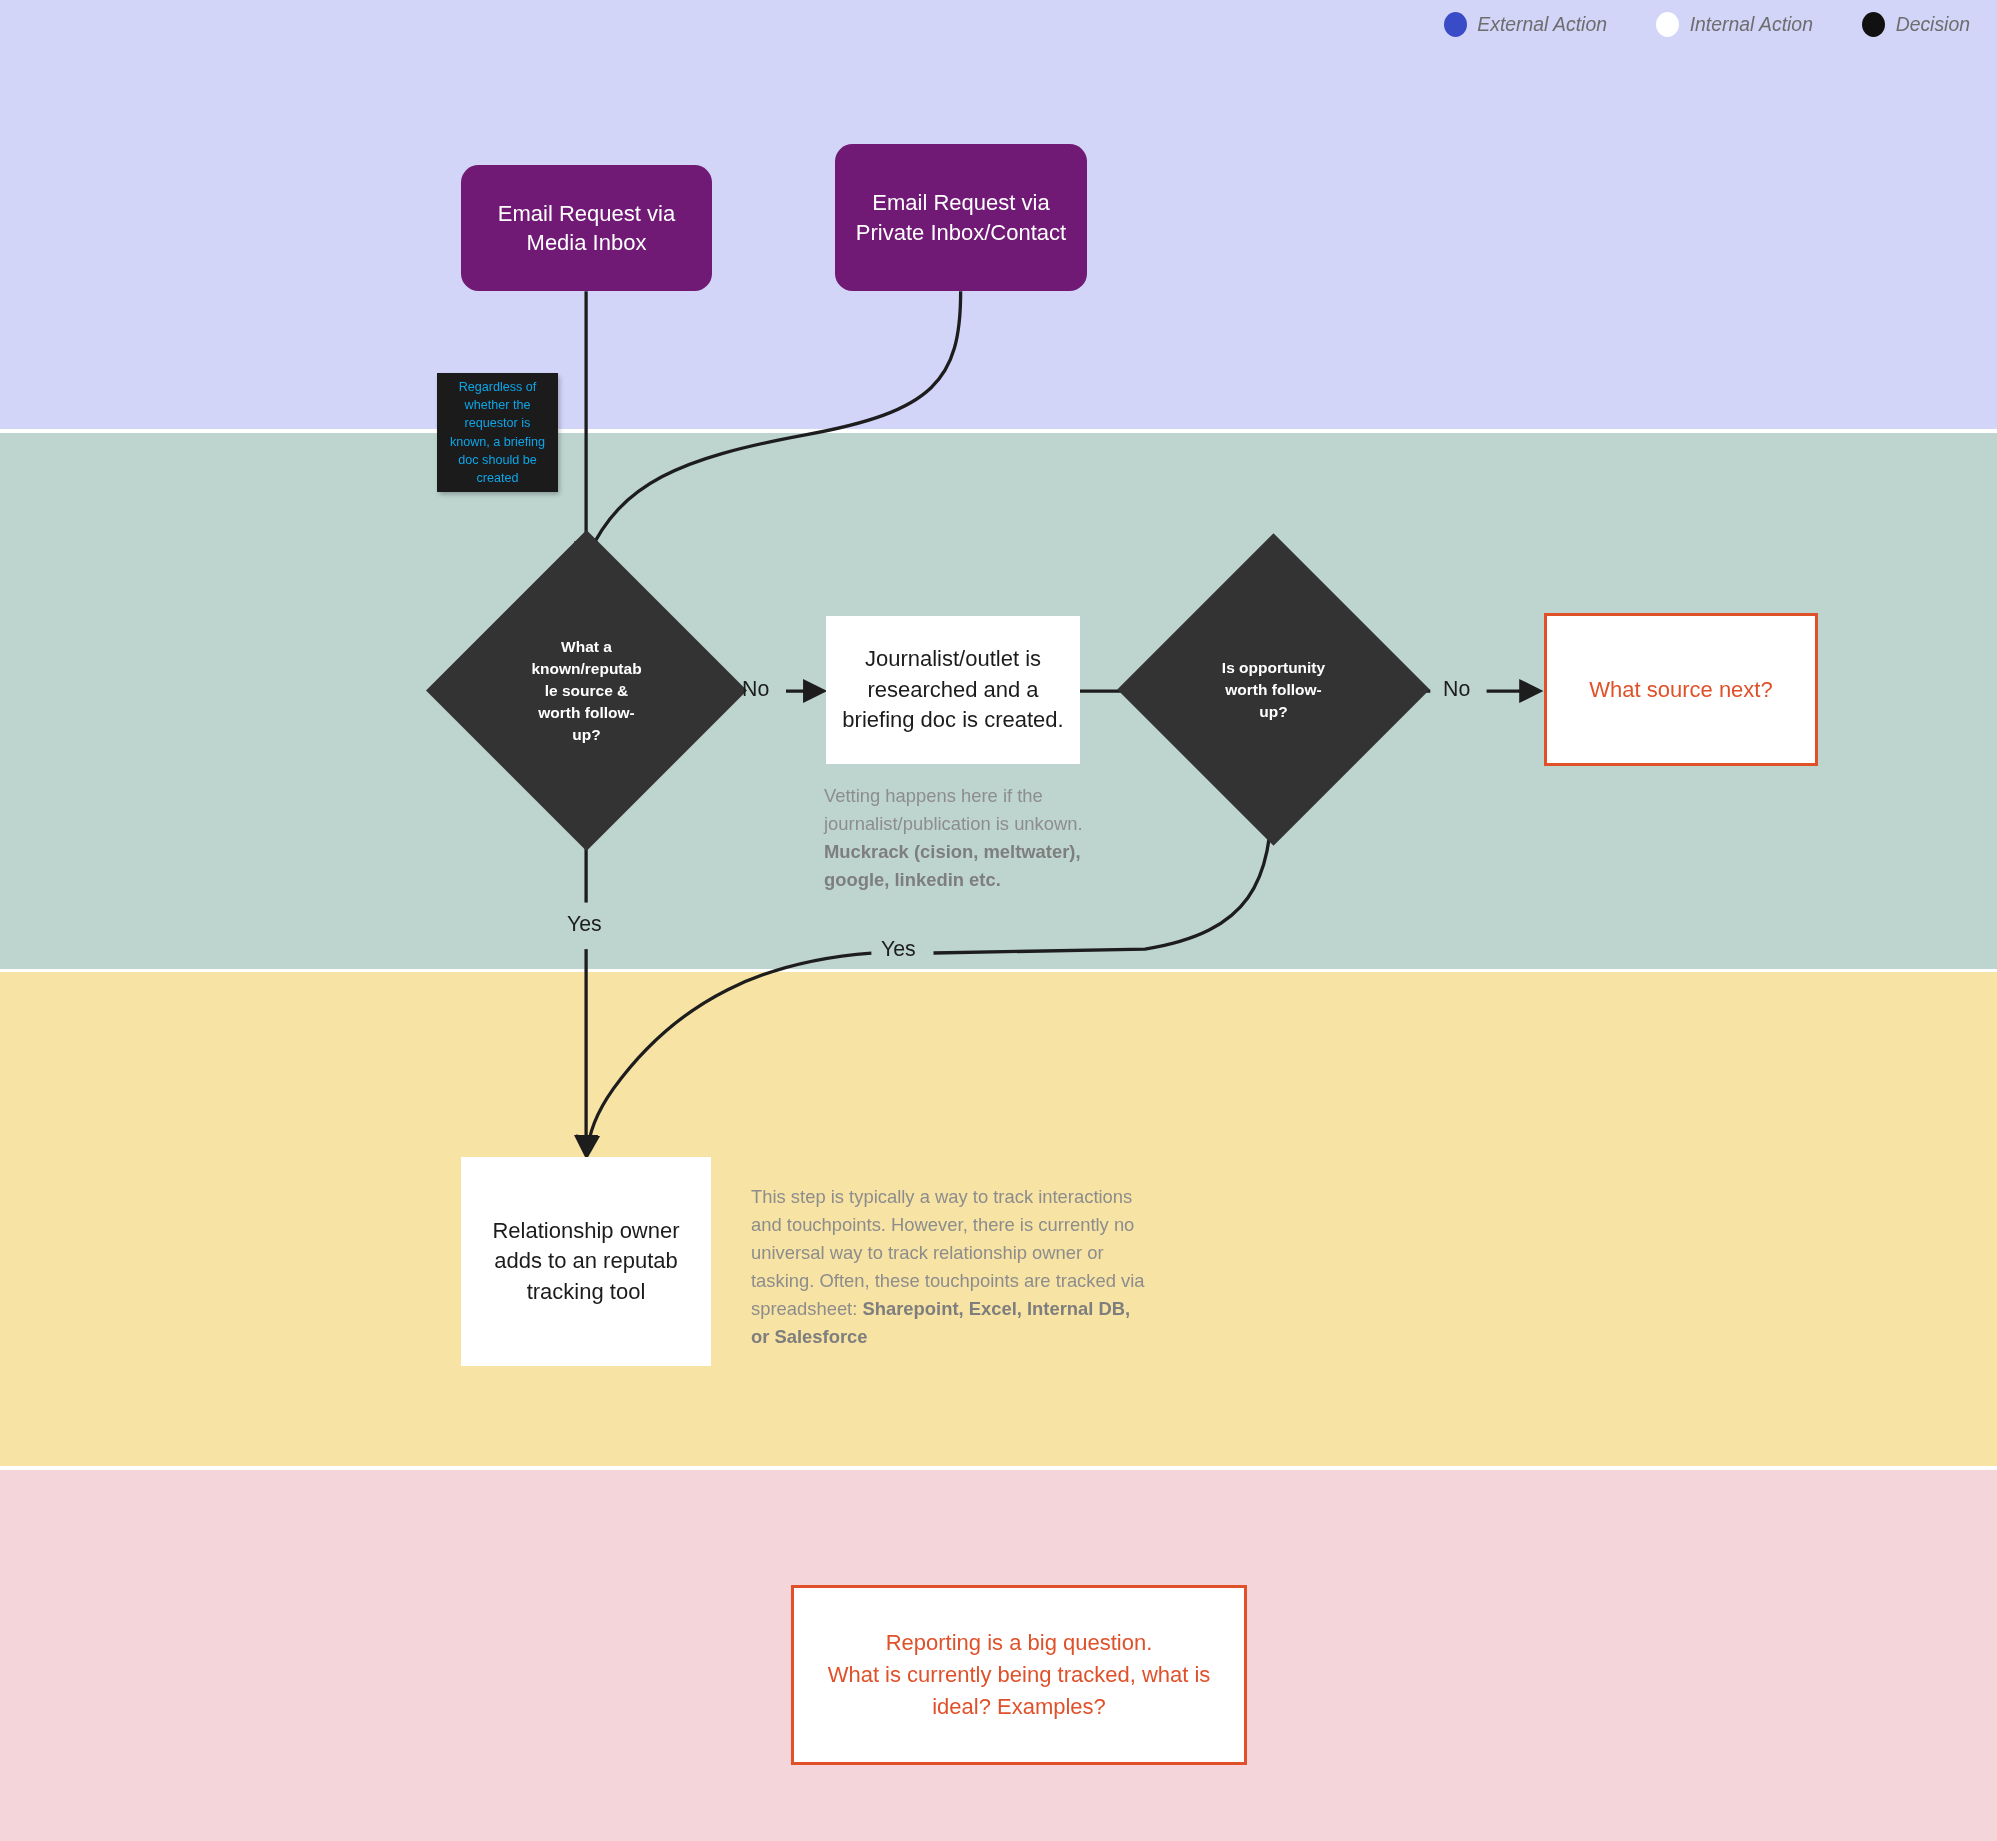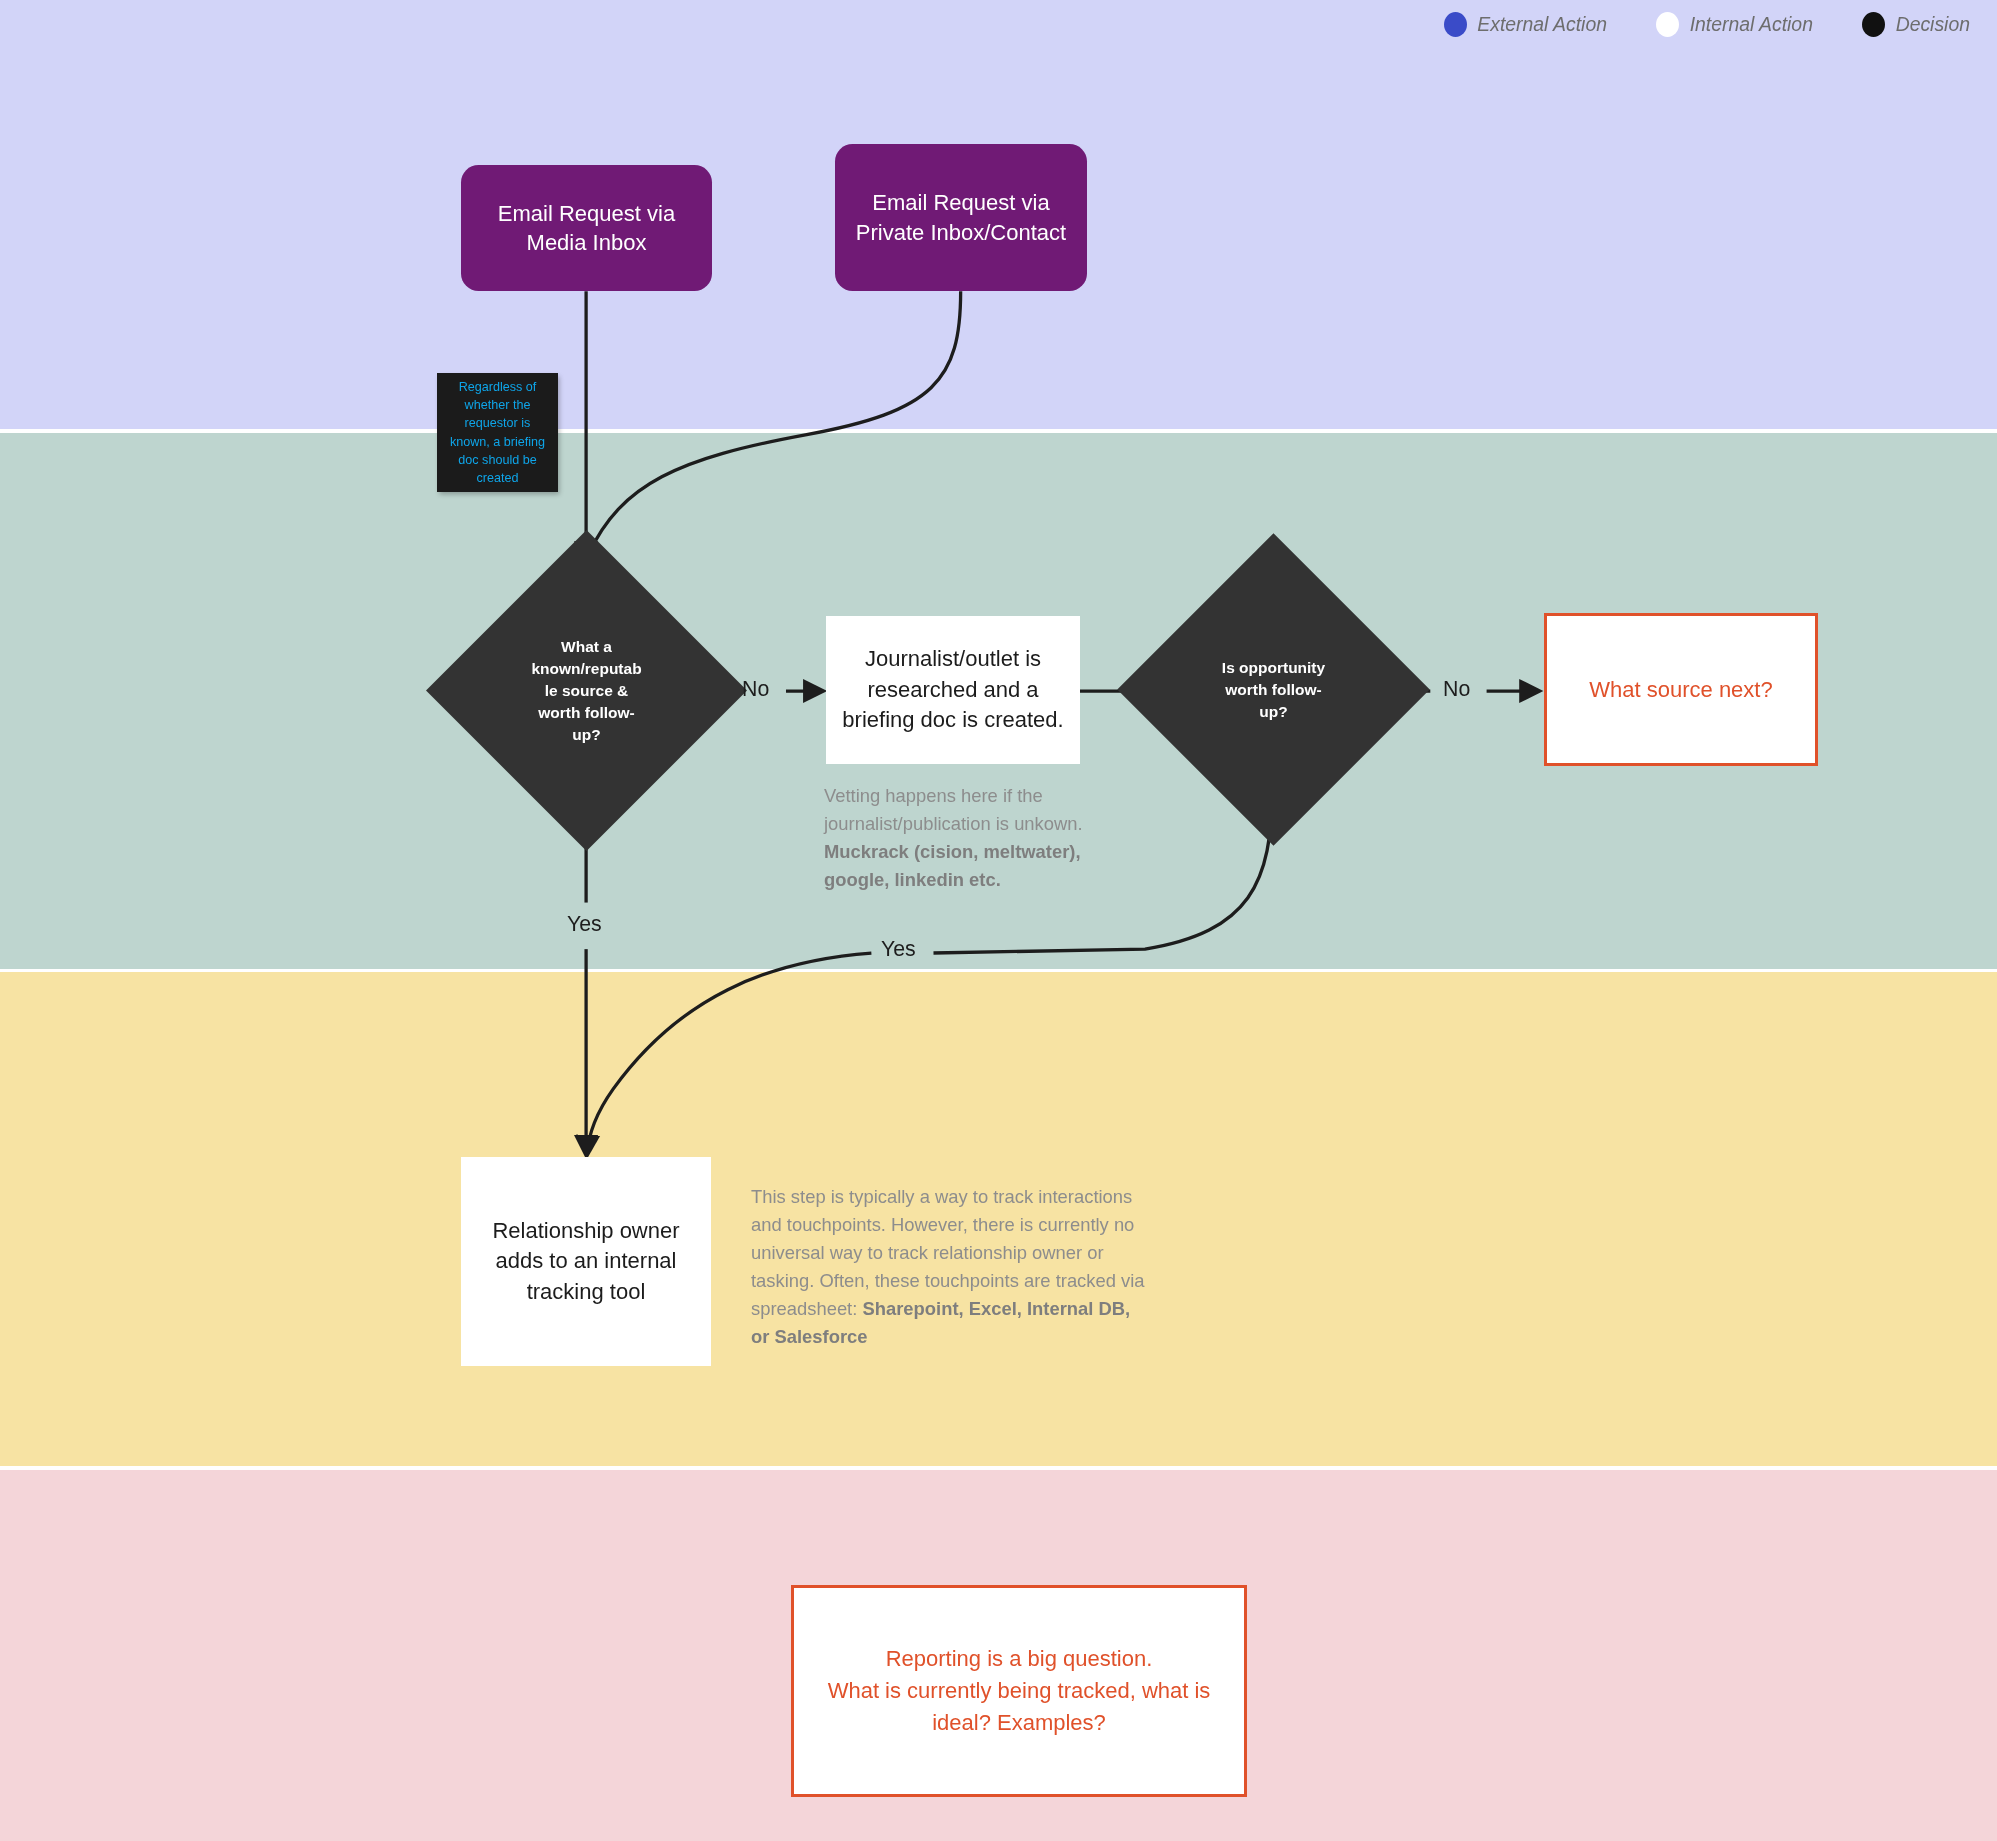--- a/index.html
+++ b/index.html
@@ -272,31 +272,31 @@
     </div>
   </div>
 
   <div class="node node-question" style="left:1544px; top:613px; width:274px; height:153px;">
     <span>What source next?</span>
   </div>
 
   <div class="node node-internal" style="left:461px; top:1157px; width:250px; height:209px;">
     <div>
       <span>Relationship owner</span><br>
-      <span>adds to an internal</span><br>
+      <span>adds to an reputab</span><br>
       <span>tracking tool</span>
     </div>
   </div>
 
   <div class="caption" style="left:751px; top:1183px; width:400px;">
     <span>This step is typically a way to track interactions and touchpoints. However, there is currently no universal way to track relationship owner or tasking. Often, these touchpoints are tracked via spreadsheet:</span>
     <span class="em">Sharepoint, Excel, Internal DB, or Salesforce</span>
   </div>
 
-  <div class="node node-question" style="left:791px; top:1585px; width:456px; height:212px;">
+  <div class="node node-question" style="left:791px; top:1585px; width:456px; height:180px;">
     <div>
       <span>Reporting is a big question.</span><br>
       <span>What is currently being tracked, what is</span><br>
       <span>ideal? Examples?</span>
     </div>
   </div>
 
 </div>
 
 

